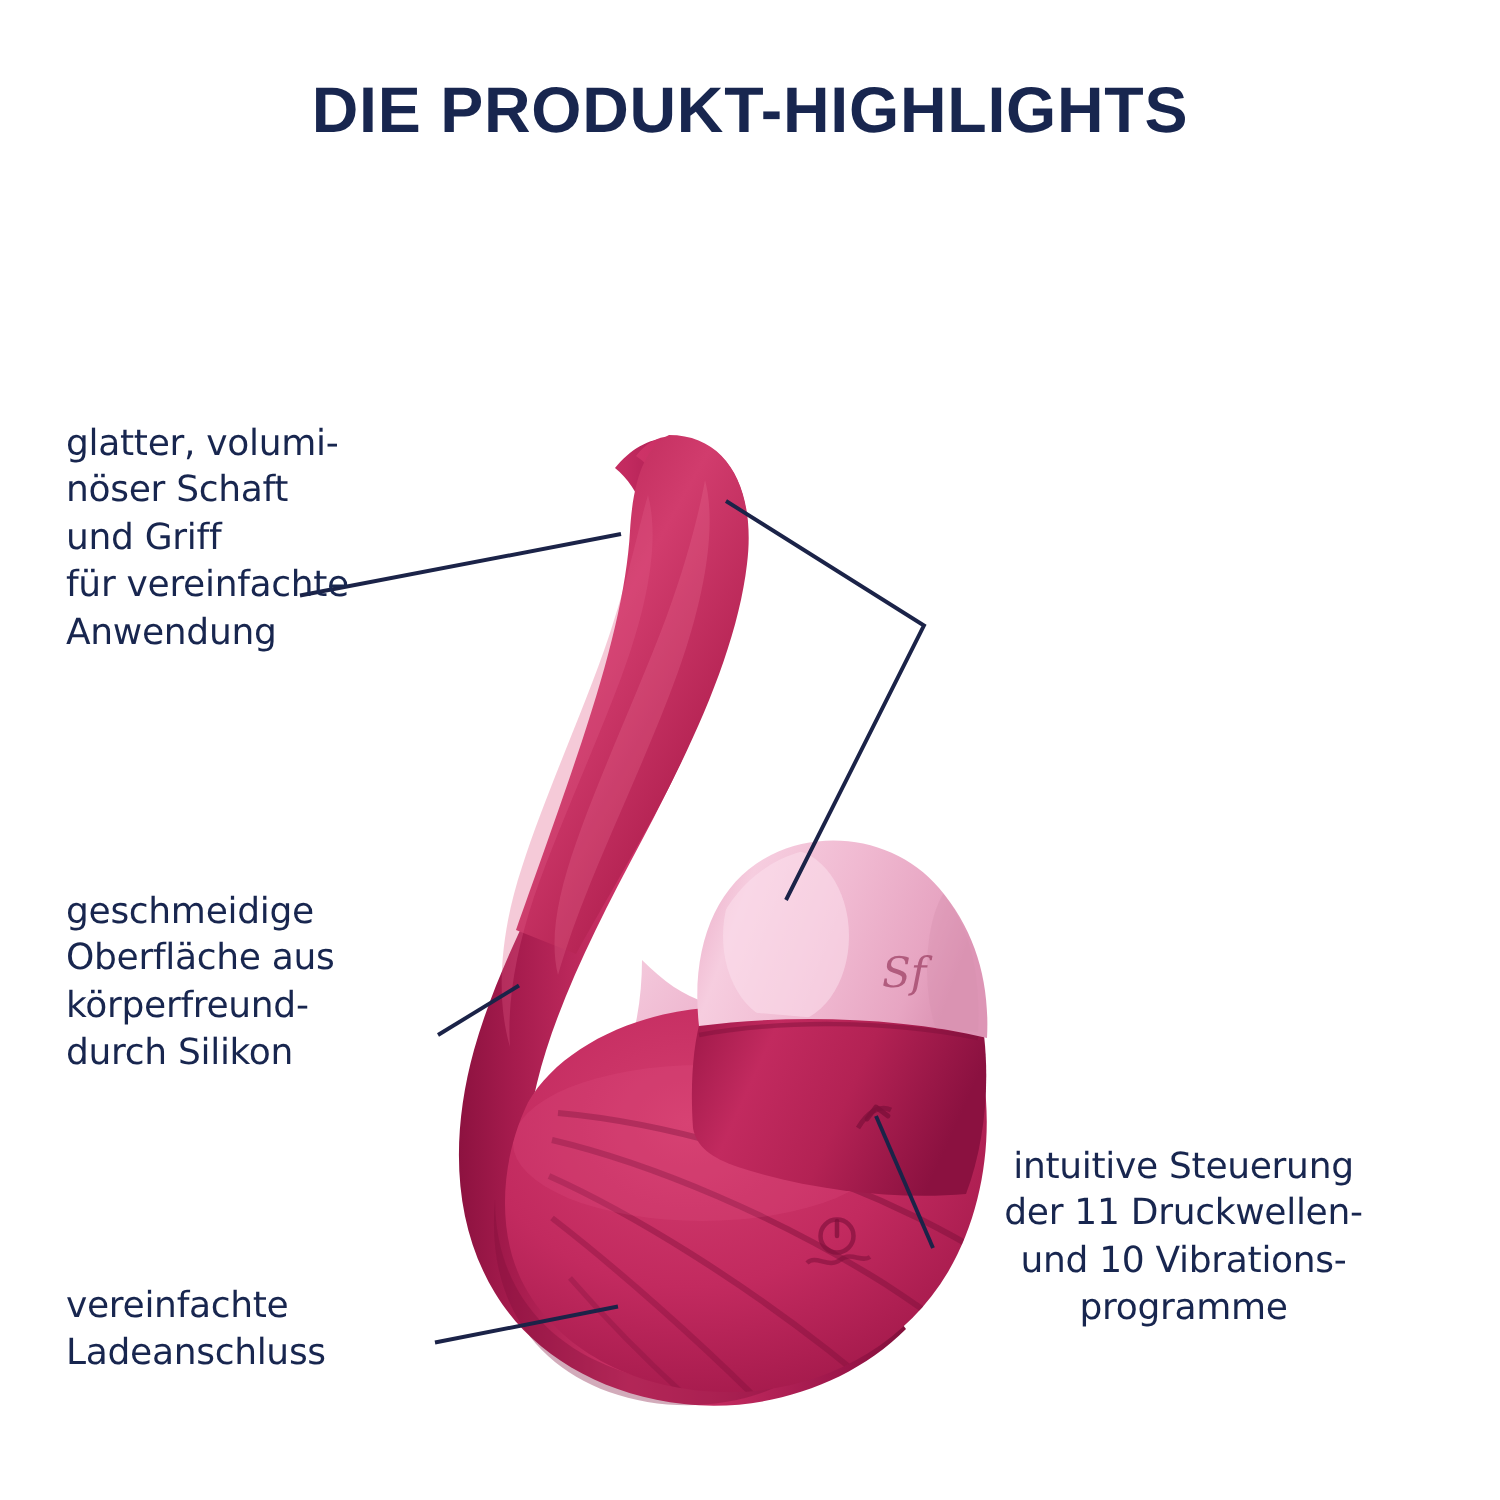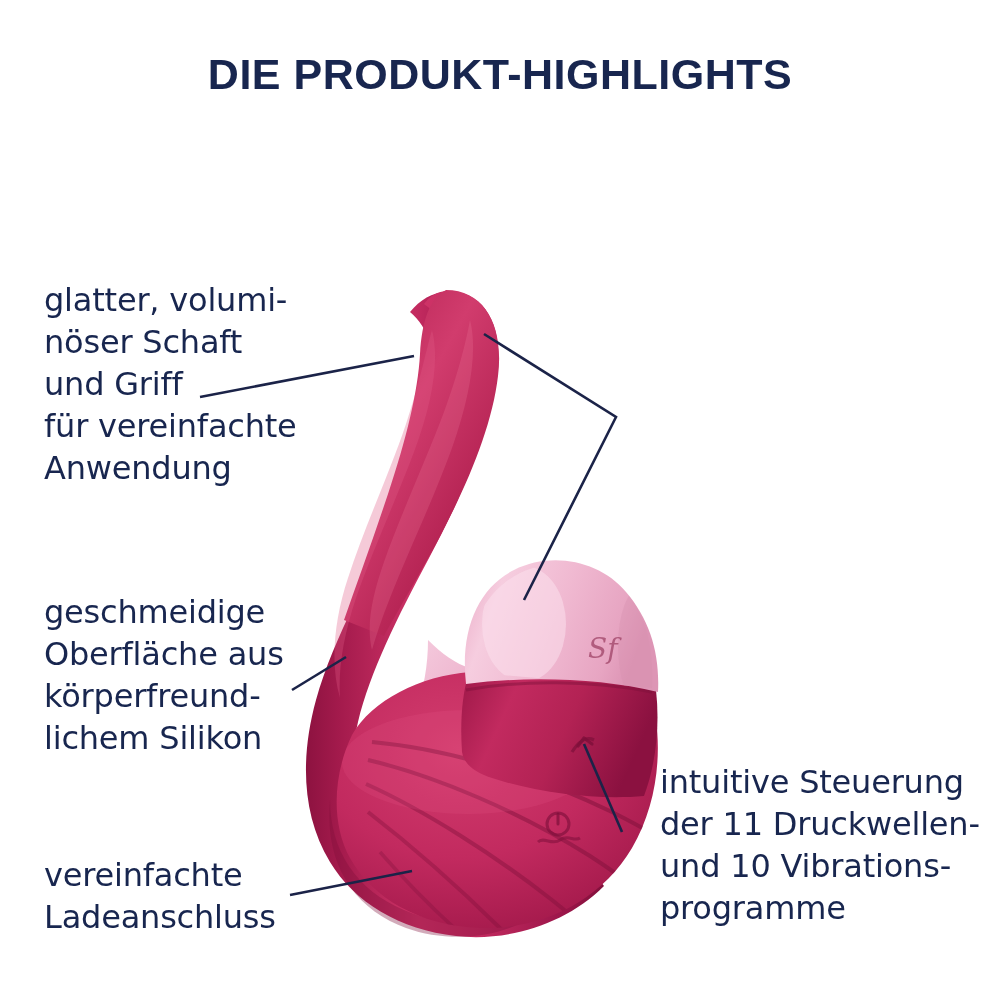--- a/index.html
+++ b/index.html
@@ -34,35 +34,35 @@
     line-height: 1.25;
     letter-spacing: 0.5px;
     font-family: "Liberation Sans", sans-serif;
   }
   .headline .hl-line { display: block; white-space: pre; }
 
   
   .callout {
     position: absolute;
     color: #18264f;
-    font-size: 32px;
+    font-size: 24px;
     line-height: 1.31;
     font-family: "DejaVu Sans", sans-serif;
     letter-spacing: -0.2px;
     white-space: pre-line;
     font-weight: 400;
   }
   .callout.left  { text-align: left; }
   .callout.right { text-align: left; }
 
   #callout-shaft      { left: 44px;  top: 280px;  width: 300px; }
   #callout-surface    { left: 44px;  top: 592px;  width: 300px; }
   #callout-charging   { left: 44px;  top: 855px;  width: 330px; }
   #callout-clitoris   { left: 622px; top: 280px;  width: 340px; }
-  #callout-controls   { left: 660px; top: 762px;  width: 340px; }
+  #callout-controls   { left: 619px; top: 762px;  width: 340px; text-align: center; }
 
   
   #leaders {
     position: absolute;
     left: 0; top: 0;
     width: 1000px; height: 1000px;
     pointer-events: none;
   }
 
   
@@ -288,21 +288,21 @@
 
   <div class="callout left" id="callout-shaft">glatter, volumi-
 nöser Schaft
 und Griff
 für vereinfachte
 Anwendung</div>
 
   <div class="callout left" id="callout-surface">geschmeidige
 Oberfläche aus
 körperfreund-
-lichem Silikon</div>
+durch Silikon</div>
 
   <div class="callout left" id="callout-charging">vereinfachte
 Ladeanschluss</div>
 
 
   <div class="callout right" id="callout-controls">intuitive Steuerung
 der 11 Druckwellen-
 und 10 Vibrations-
 programme</div>
 

